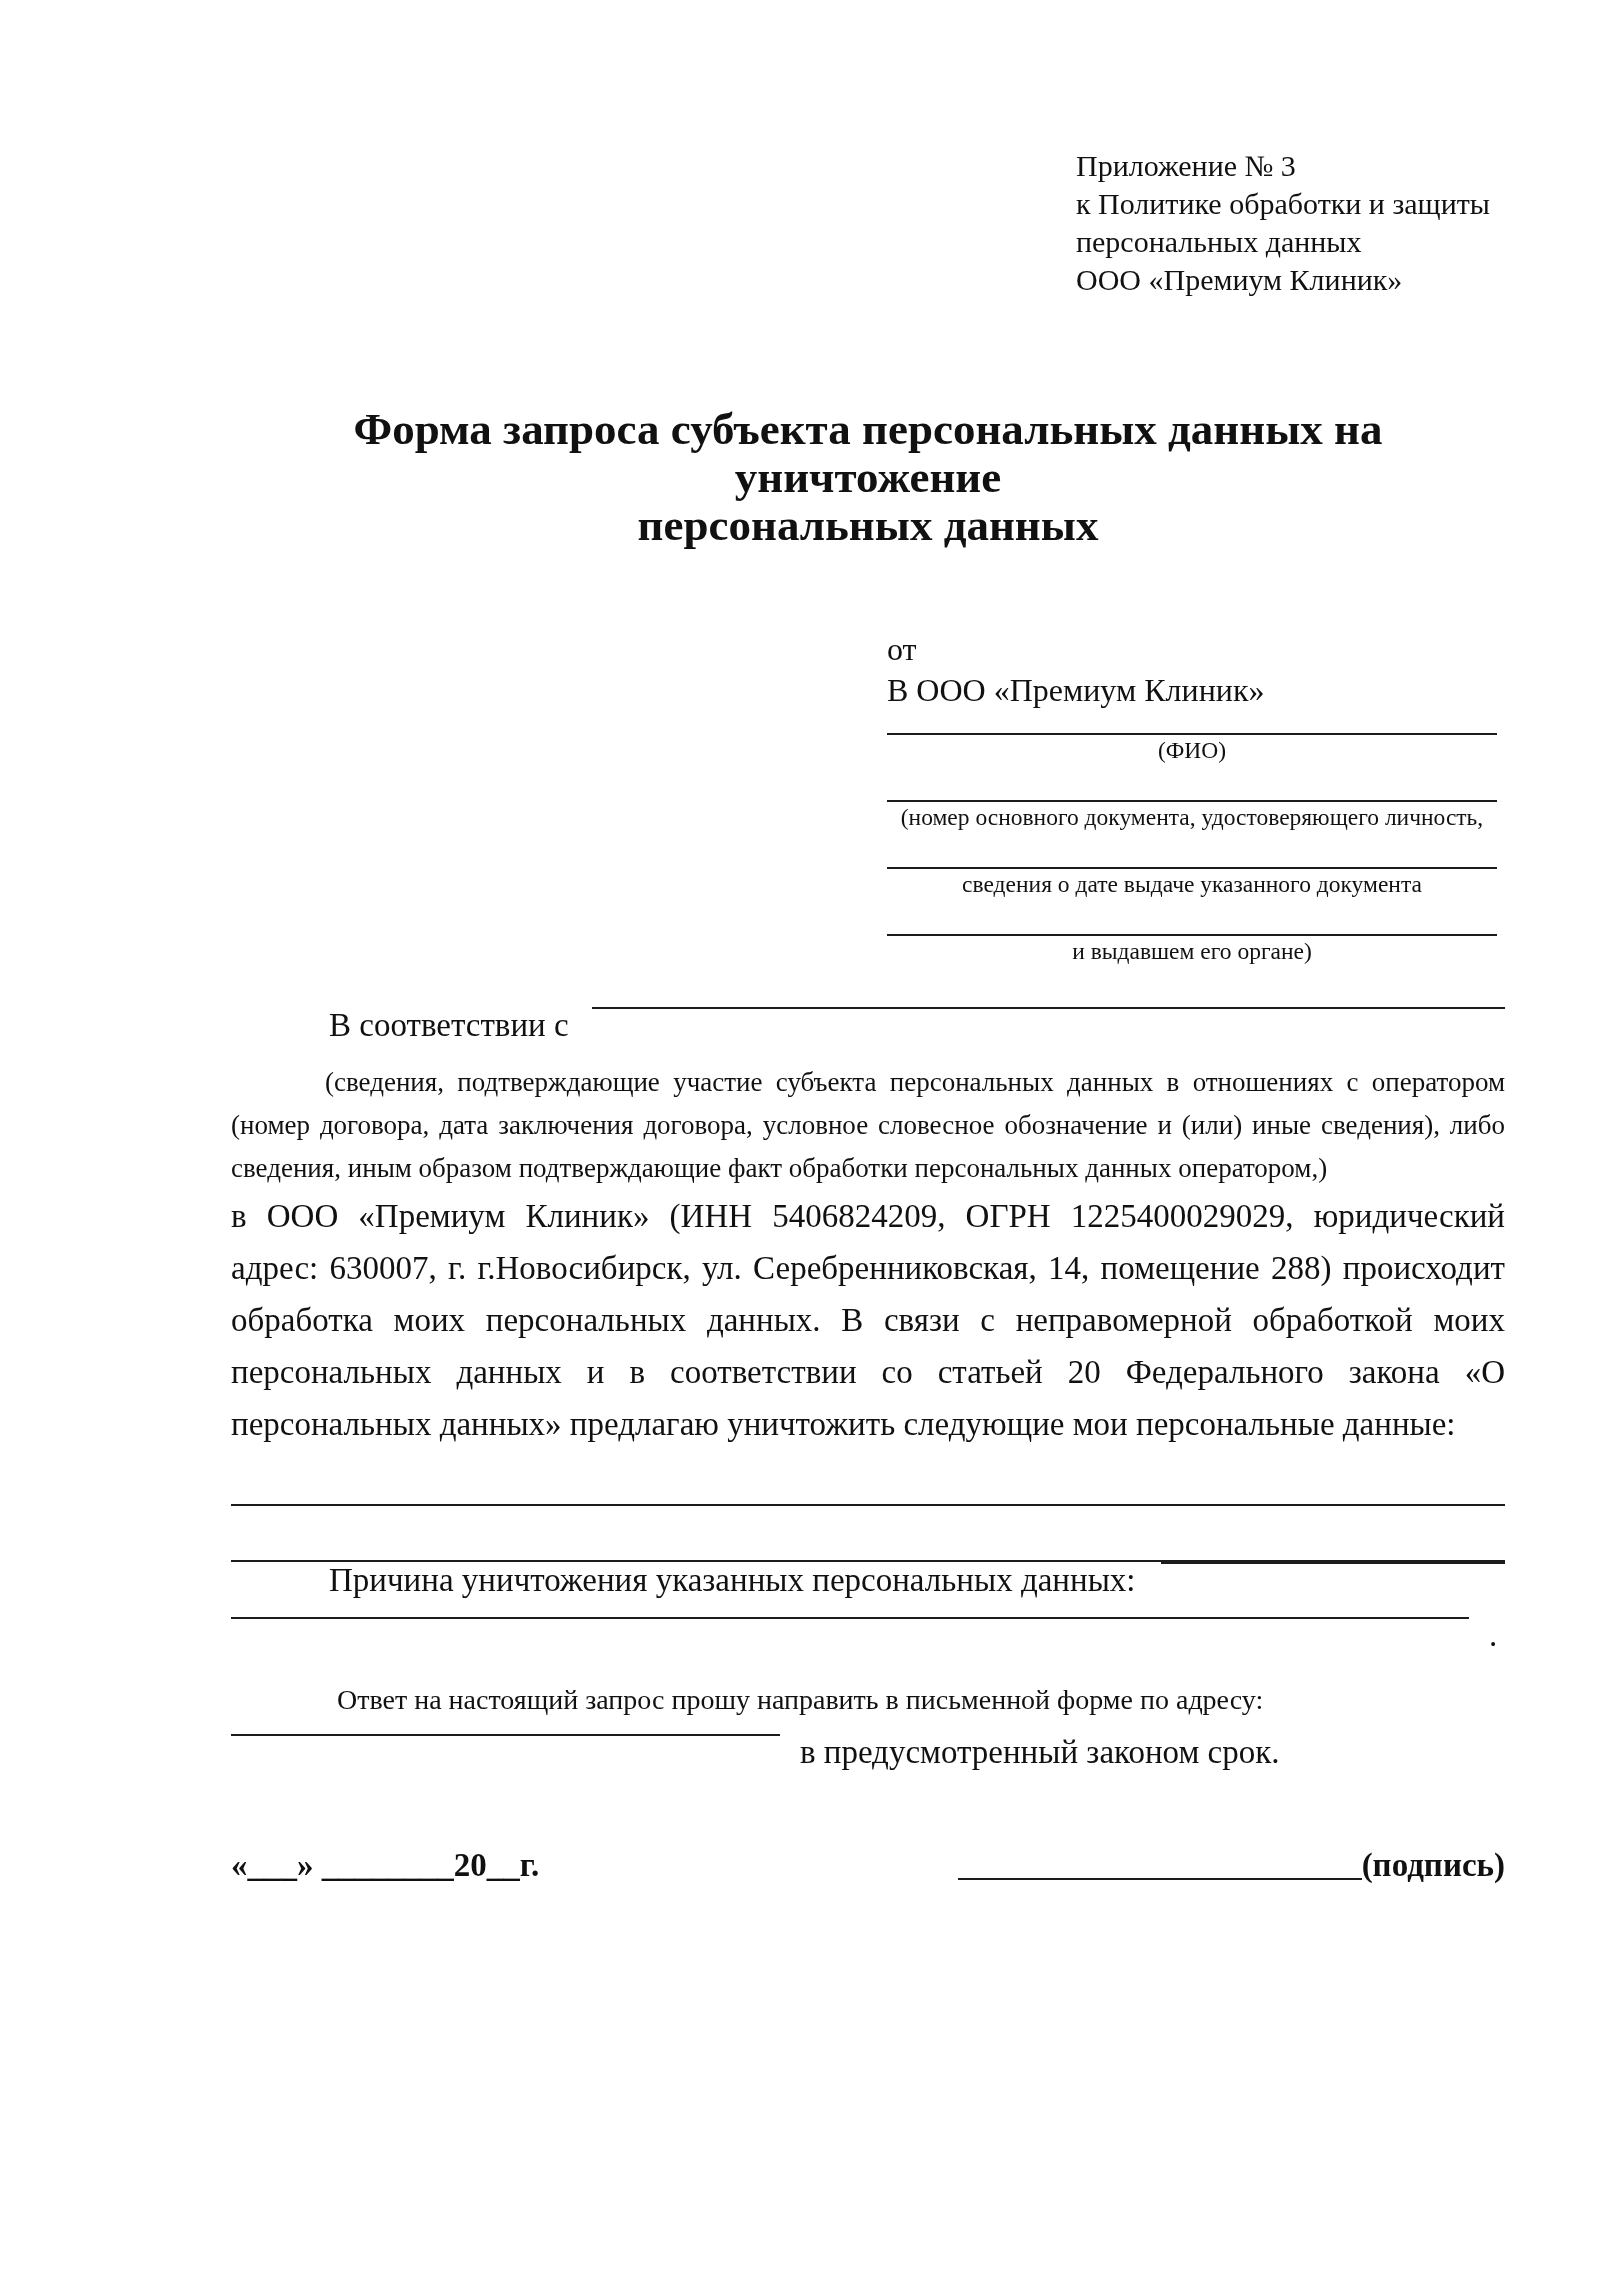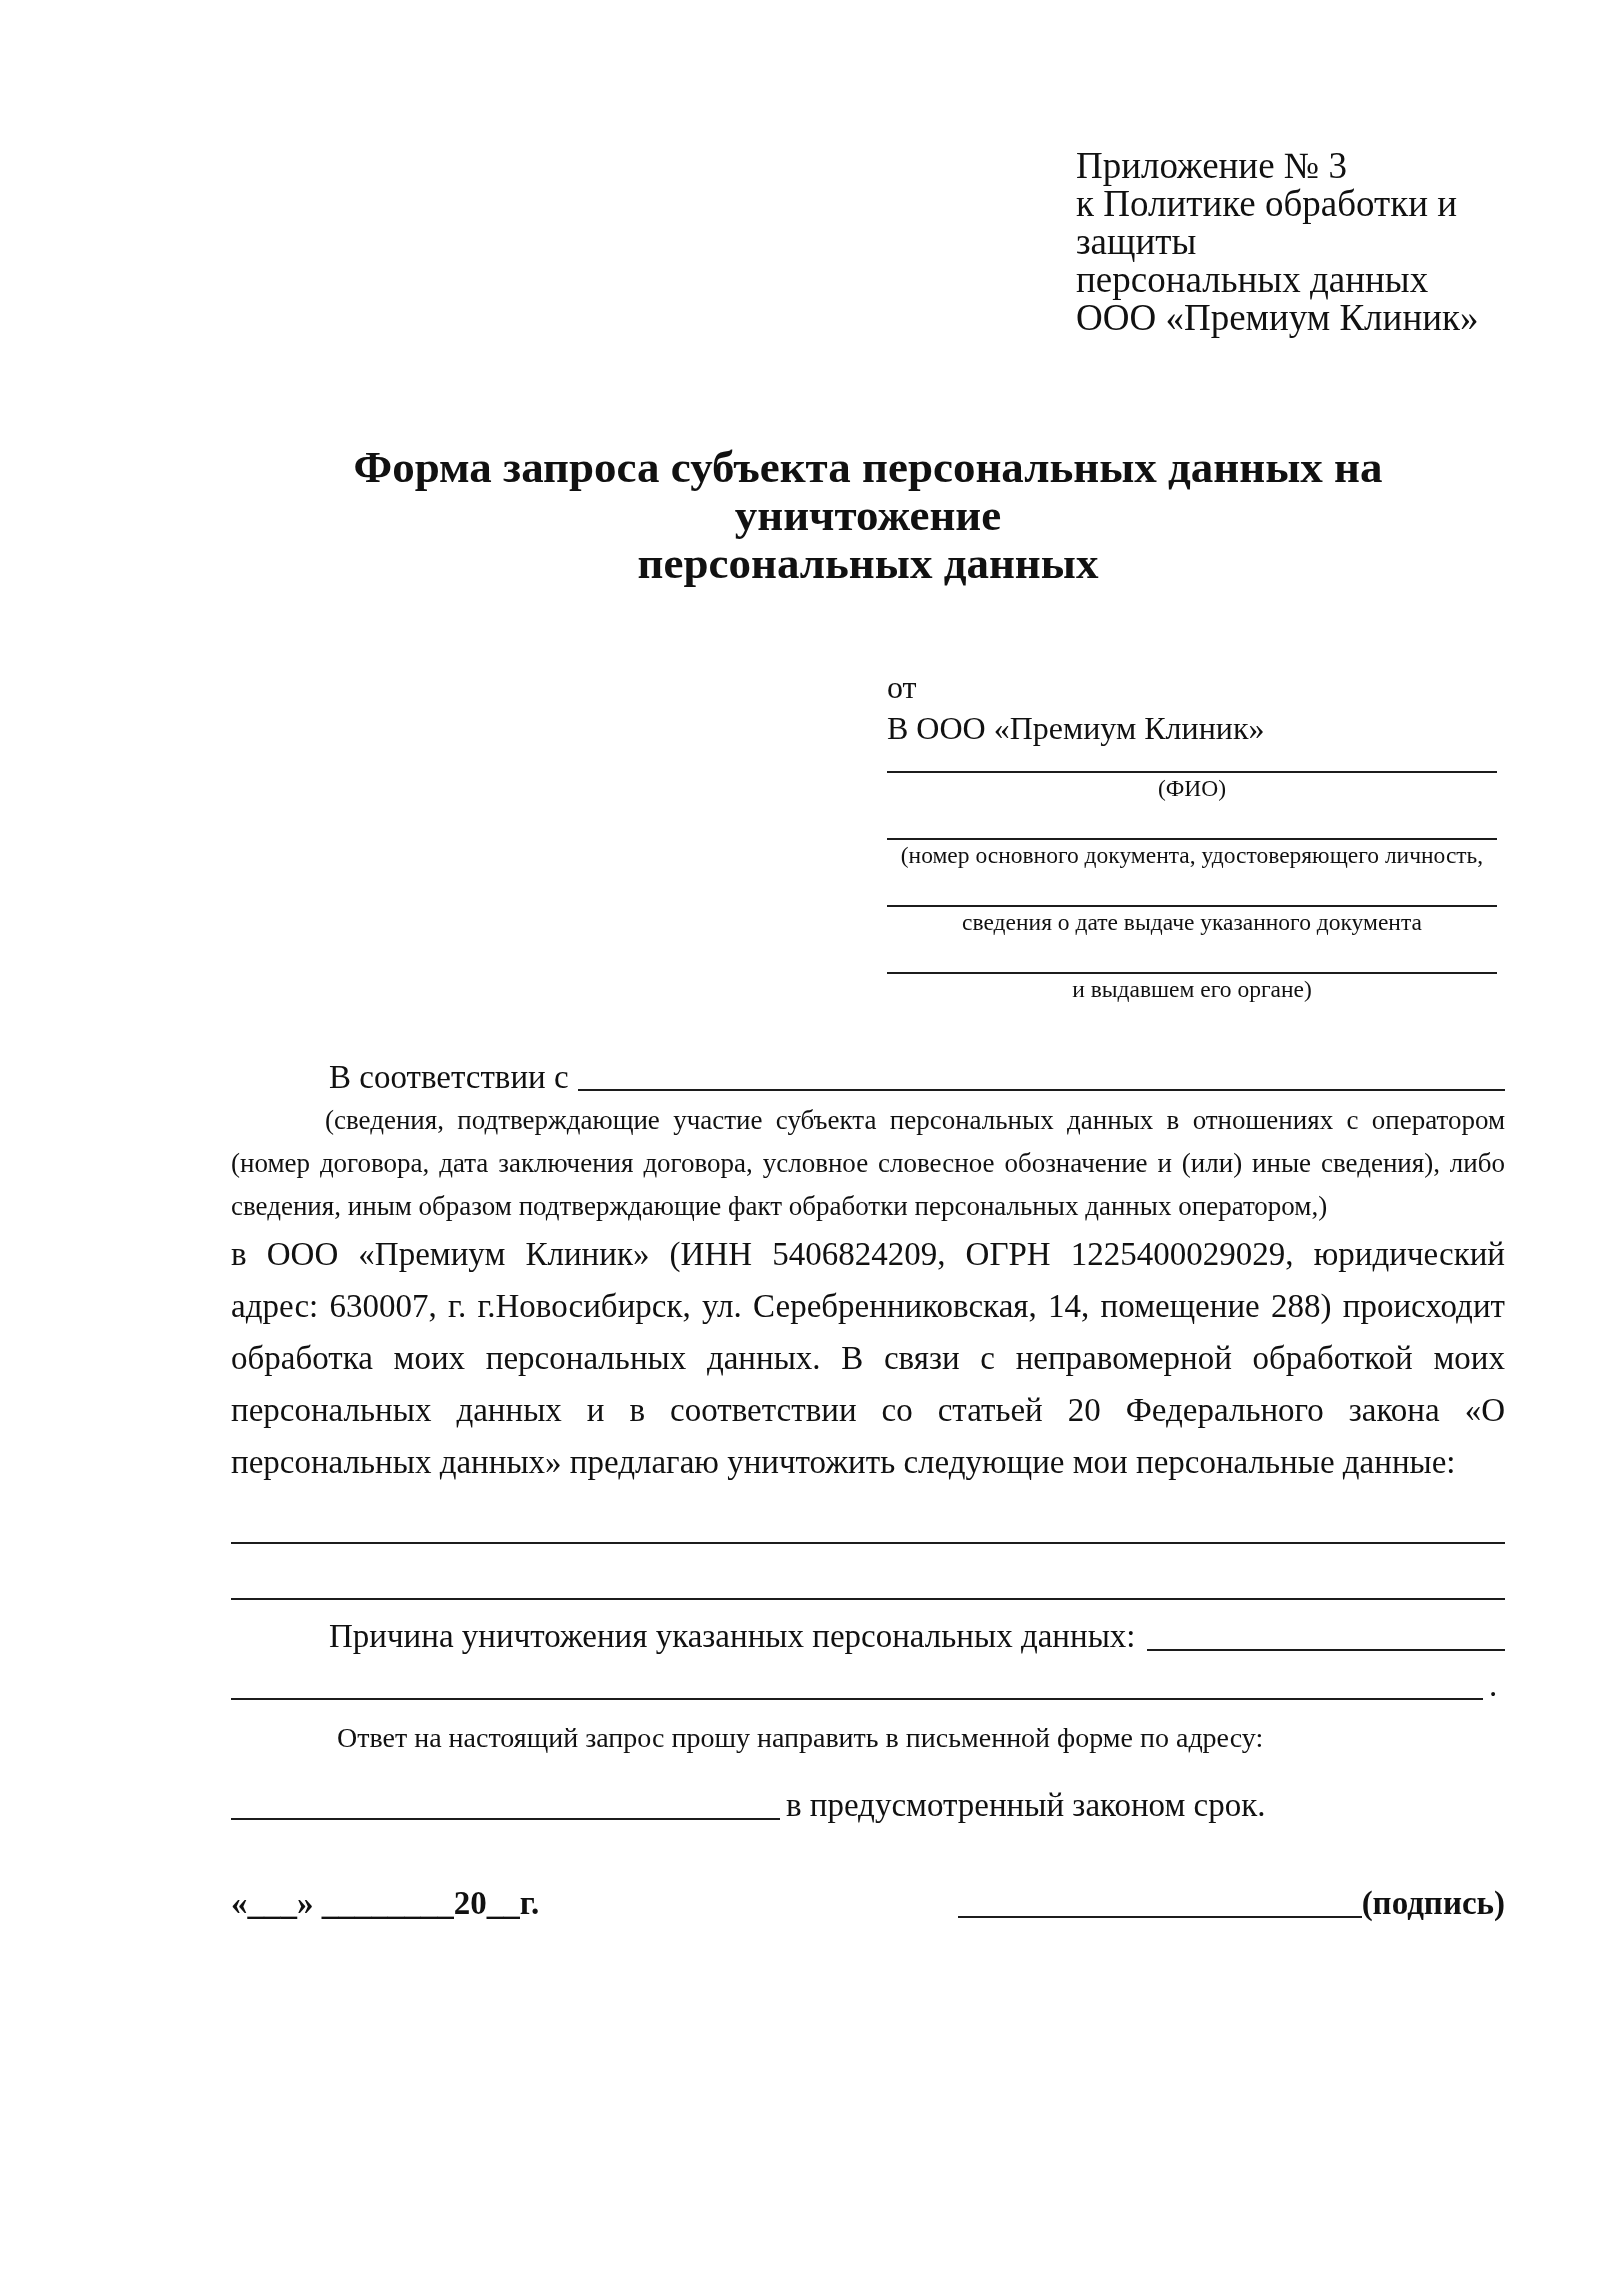--- a/index.html
+++ b/index.html
@@ -19,21 +19,21 @@
   }
   .content {
     margin-left: 231px;
     margin-right: 116px;
   }
 
   
   .header-note {
     padding-top: 147px;
     margin-left: 845px;
-    font-size: 37px;
+    font-size: 30px;
     line-height: 38px;
   }
 
   
   .doc-title {
     margin: 106px 0 0 0;
     font-size: 45px;
     font-weight: bold;
     line-height: 48px;
     text-align: center;
@@ -55,21 +55,22 @@
   .u-next  { height: 35px; }
   .caption {
     font-size: 23.5px;
     line-height: 30px;
     text-align: center;
   }
 
   
   .row {
     display: flex;
-    align-items: flex-end;
+    align-items: flex-start;
+    gap: 14px;
   }
   .fill-line {
     flex: 1;
     border-bottom: 2.9px solid #1c1c1c;
     margin-bottom: 4.9px;
   }
   .according {
     margin-top: 41px;
     height: 51px;
   }

